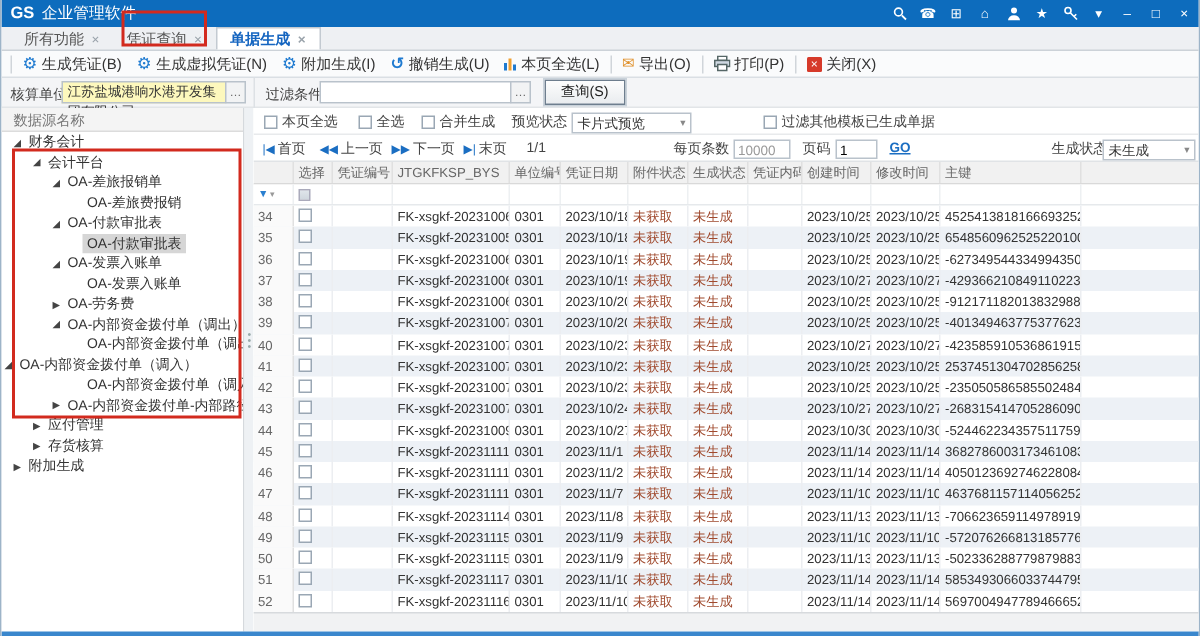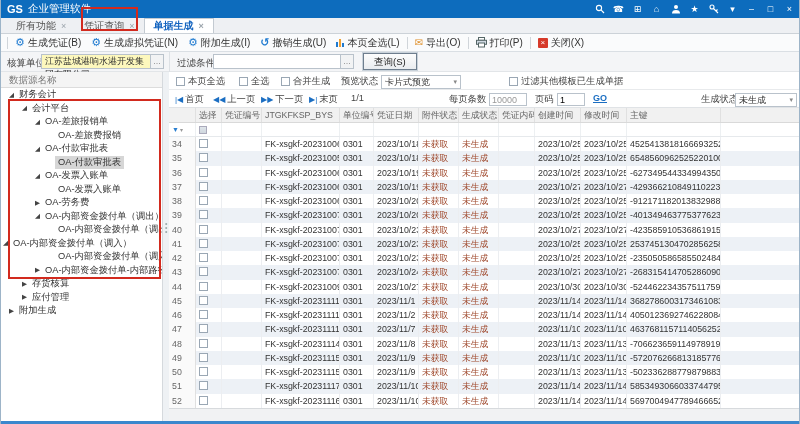--- a/index.html
+++ b/index.html
@@ -255,25 +255,25 @@
         <div class="titem2" style="padding-left: 45px;">
           <span class="arr"></span>
           <span class="tlabel">OA-内部资金拨付单（调入单位凭证）</span>
         </div>
         <div class="titem2" style="padding-left: 32px;">
           <span class="arr">▶</span>
           <span class="tlabel">OA-内部资金拨付单-内部路径</span>
         </div>
         <div class="titem2" style="padding-left: 19px;">
           <span class="arr">▶</span>
-          <span class="tlabel">存货核算</span>
+          <span class="tlabel">应付管理</span>
         </div>
         <div class="titem2" style="padding-left: 19px;">
           <span class="arr">▶</span>
-          <span class="tlabel">应付管理</span>
+          <span class="tlabel">存货核算</span>
         </div>
         <div class="titem2" style="padding-left: 6px;">
           <span class="arr">▶</span>
           <span class="tlabel">附加生成</span>
         </div>
       </div>
   </div>
   <div class="splitter">
       <div class="dots2">•<br>•<br>•</div>
     </div>

